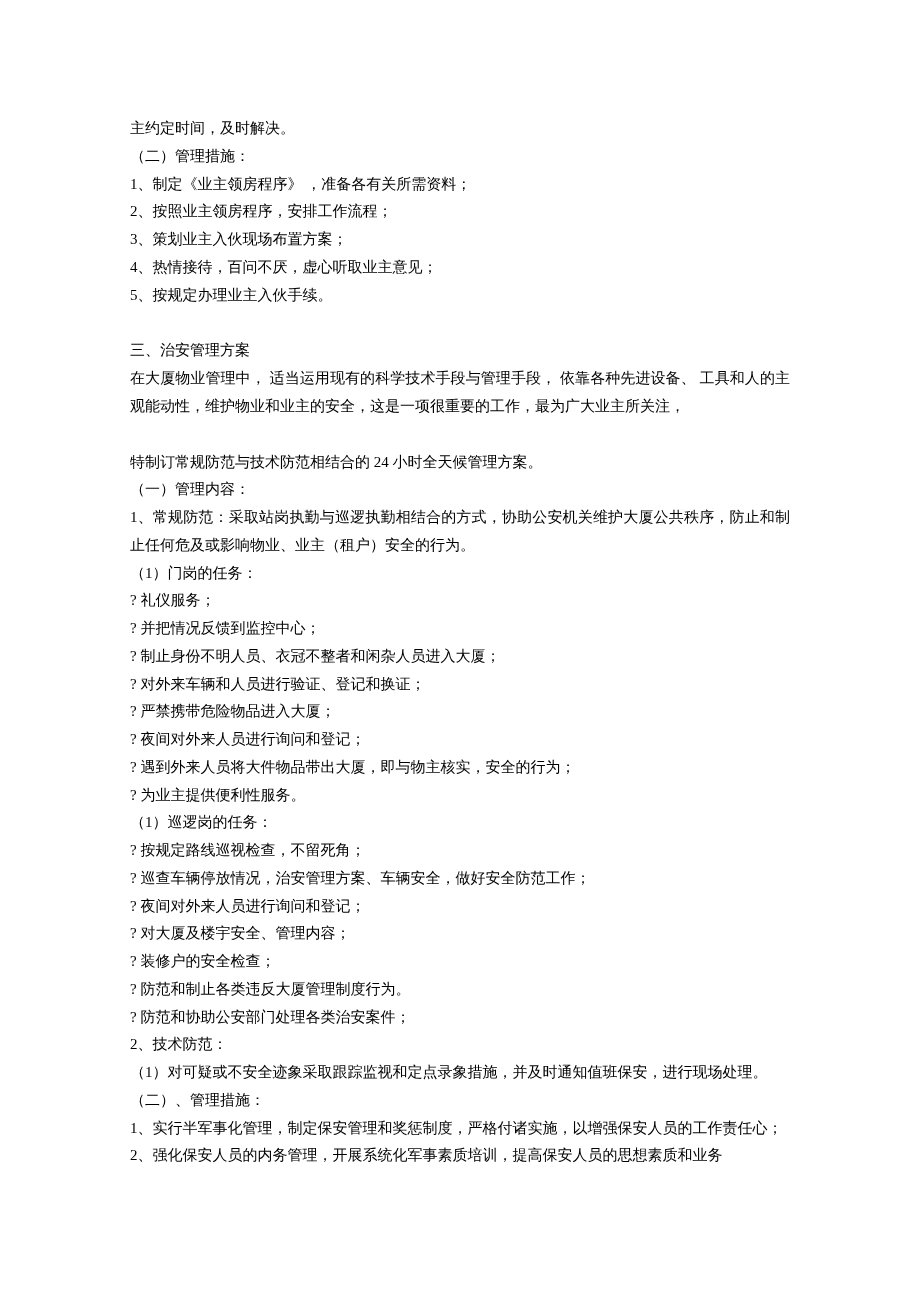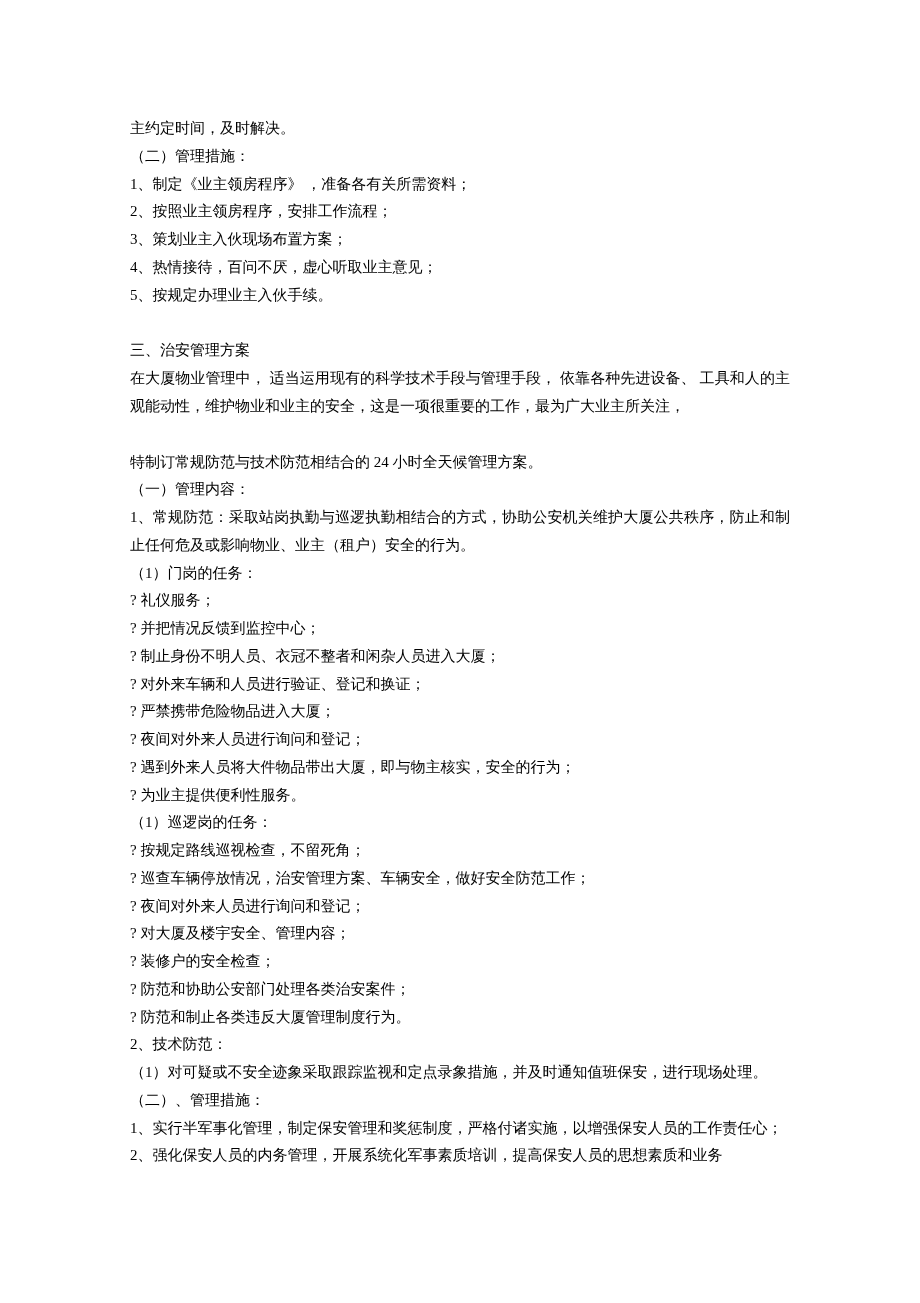--- a/index.html
+++ b/index.html
@@ -47,20 +47,20 @@
     <p class="para">?  严禁携带危险物品进入大厦；</p>
     <p class="para">?  夜间对外来人员进行询问和登记；</p>
     <p class="para">    ?  遇到外来人员将大件物品带出大厦，即与物主核实，安全的行为；</p>
     <p class="para">?  为业主提供便利性服务。</p>
     <p class="para">（1）巡逻岗的任务：</p>
     <p class="para">?  按规定路线巡视检查，不留死角；</p>
     <p class="para">?  巡查车辆停放情况，治安管理方案、车辆安全，做好安全防范工作；</p>
     <p class="para">?  夜间对外来人员进行询问和登记；</p>
     <p class="para">?  对大厦及楼宇安全、管理内容；</p>
     <p class="para">?  装修户的安全检查；</p>
+    <p class="para">?  防范和制止各类违反大厦管理制度行为。</p>
     <p class="para">?  防范和协助公安部门处理各类治安案件；</p>
-    <p class="para">?  防范和制止各类违反大厦管理制度行为。</p>
     <p class="para">2、技术防范：</p>
     <p class="para">（1）对可疑或不安全迹象采取跟踪监视和定点录象措施，并及时通知值班保安，进行现场处理。</p>
     <p class="para">（二）、管理措施：</p>
     <p class="para">1、实行半军事化管理，制定保安管理和奖惩制度，严格付诸实施，以增强保安人员的工作责任心；</p>
     <p class="para">2、强化保安人员的内务管理，开展系统化军事素质培训，提高保安人员的思想素质和业务</p>
   </div>
 
 </body></html>

